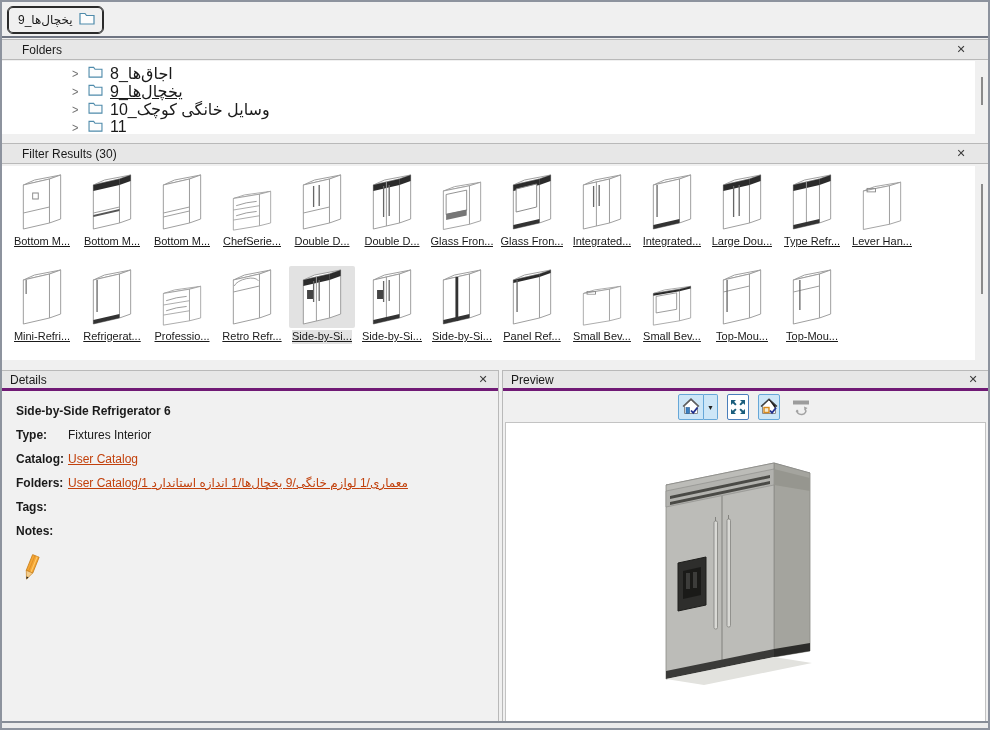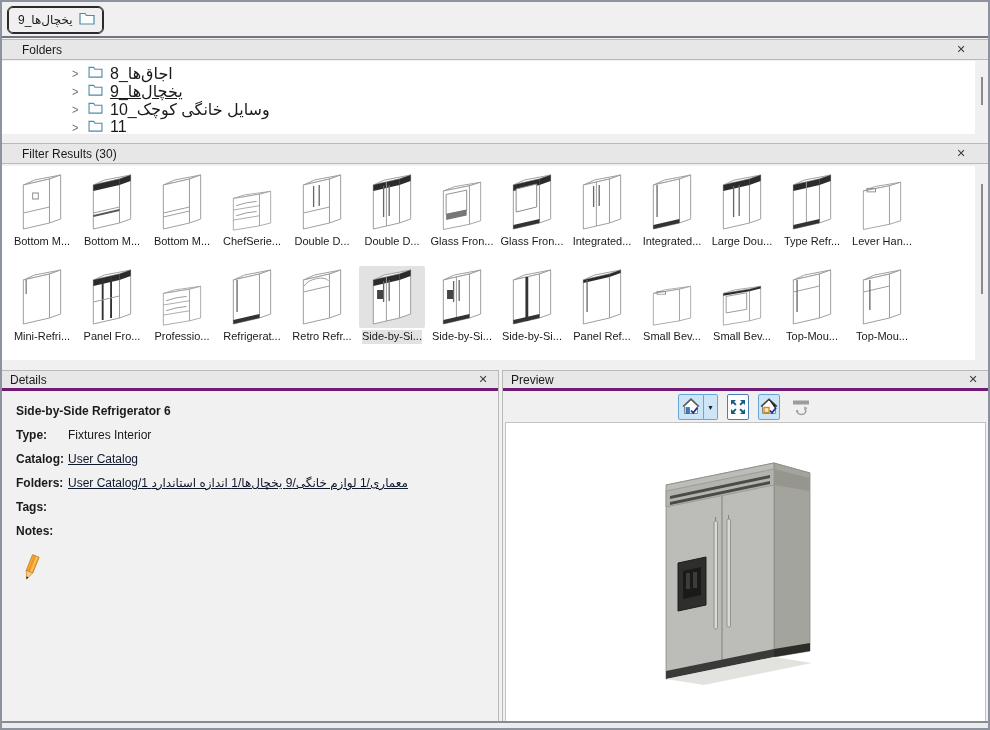--- a/index.html
+++ b/index.html
@@ -36,34 +36,34 @@
   .vscroll{position:absolute;top:0;right:0;width:13px;bottom:0;background:#f0f0f0;}
   .vscroll .thumb{position:absolute;left:6px;width:2px;background:#8a8a8a;}
   .gap1{position:absolute;left:0;right:0;top:132px;height:10px;background:#f0f0f0;}
   
   .filter-header{top:141px;}
   .filter-body{position:absolute;left:0;right:0;top:164px;height:194px;background:#fff;overflow:hidden;}
   .thumb-rows{padding:5px 14px 0 5px;}
   .thumb-row{display:flex;margin-bottom:17px;}
   .thumb-item{width:70px;display:flex;flex-direction:column;align-items:center;cursor:pointer;}
   .thumb-imgbox{width:66px;height:62px;display:flex;align-items:flex-end;justify-content:center;border-radius:2px;}
-  .thumb-label{margin-top:2px;max-width:68px;font-size:11px;white-space:nowrap;overflow:hidden;text-align:right;height:14px;}
+  .thumb-label{margin-top:2px;max-width:68px;font-size:11px;white-space:nowrap;overflow:hidden;text-align:right;height:14px;text-decoration:underline;}
   .thumb-item.selected .thumb-imgbox,.thumb-item.selected .thumb-label{background:#e2e2e2;}
   .gap2{position:absolute;left:0;right:0;top:358px;height:10px;background:#f0f0f0;}
   
   .details-panel{position:absolute;left:0;top:368px;width:497px;height:354px;background:#f1f1f1;border-right:1px solid #b9b9b9;}
   .preview-panel{position:absolute;left:500px;right:0;top:368px;height:354px;background:#f0f0f0;border-left:1px solid #b9b9b9;}
   .sub-header{position:absolute;left:0;right:0;top:0;height:21px;background:#e7e7e7;border-top:1px solid #b9b9b9;border-bottom:3px solid #701a75;display:flex;align-items:center;padding:0 8px;}
   .sub-header .ph-title{flex:1;}
   .details-content{position:absolute;left:0;right:0;top:22px;bottom:0;padding:12px 14px;overflow:hidden;}
   .item-title{font-weight:bold;font-size:12px;margin-bottom:10px;}
   .field-row{display:flex;margin-bottom:10px;align-items:baseline;}
   .field-label{width:52px;flex:none;font-size:12px;font-weight:bold;}
   .field-value{font-size:12px;}
-  a.link{color:#0f172a;text-decoration:underline;cursor:pointer;}
+  a.link{color:#c2410c;text-decoration:underline;cursor:pointer;}
   .edit-pencil{margin:6px 0 0 6px;cursor:pointer;display:inline-block;}
   
   .preview-toolbar{position:absolute;left:0;right:0;top:22px;height:30px;display:flex;align-items:center;justify-content:center;gap:9px;}
   .tb-btn{height:26px;display:flex;align-items:center;justify-content:center;border:1px solid transparent;border-radius:2px;background:transparent;cursor:pointer;padding:0;}
   .tb-btn.active{background:#cde6f7;border-color:#66a7d8;}
   .tb-btn.outlined{background:#fff;border-color:#4a7ebb;}
   .tb-btn.disabled{cursor:default;opacity:1;}
   .tb-combo{display:flex;height:26px;}
   .tb-combo .main{width:26px;}
   .tb-combo .drop{width:14px;display:flex;align-items:center;justify-content:center;background:#cde6f7;border:1px solid #66a7d8;border-left:none;border-radius:0 2px 2px 0;font-size:7px;color:#222;cursor:pointer;}
@@ -318,54 +318,39 @@
               </svg>
             </div>
             <div class="thumb-label">Mini-Refri...</div>
           </div>
           <div class="thumb-item">
             <div class="thumb-imgbox">
               <svg width="56" height="64" viewBox="0 0 60 64" preserveAspectRatio="none">
                 <polygon points="10,16 22,11 50,6 38,10" fill="#fff" stroke="#9b9b9b"></polygon>
                 <polygon points="38,10 50,6 50,50 38,54" fill="#fff" stroke="#9b9b9b"></polygon>
                 <polygon points="10,16 38,10 38,54 10,60" fill="#fff" stroke="#9b9b9b"></polygon>
-                <polygon points="10,16 38,10 38,16 10,22" fill="#2b2b2b"></polygon>
-                <polygon points="38,10 50,6 50,12 38,16" fill="#2b2b2b"></polygon>
-                <rect x="19" y="14" width="2" height="42" fill="#333"></rect>
-                <rect x="28" y="12" width="2" height="42" fill="#333"></rect>
-                <line x1="10" y1="38" x2="38" y2="32" stroke="#9b9b9b"></line>
-              </svg>
-            </div>
-            <div class="thumb-label">Panel Fro...</div>
+                <line x1="14" y1="16" x2="14" y2="48" stroke="#666" stroke-width="1.4"></line>
+                <polygon points="10,56 38,50 38,54 10,60" fill="#333"></polygon>
+              </svg>
+            </div>
+            <div class="thumb-label">Refrigerat...</div>
           </div>
           <div class="thumb-item">
             <div class="thumb-imgbox">
               <svg width="56" height="46" viewBox="0 0 60 64" preserveAspectRatio="none">
                 <polygon points="10,16 22,11 50,6 38,10" fill="#fff" stroke="#9b9b9b"></polygon>
                 <polygon points="38,10 50,6 50,50 38,54" fill="#fff" stroke="#9b9b9b"></polygon>
                 <polygon points="10,16 38,10 38,54 10,60" fill="#fff" stroke="#9b9b9b"></polygon>
                 <line x1="10" y1="32" x2="38" y2="26" stroke="#9b9b9b"></line>
                 <line x1="10" y1="46" x2="38" y2="40" stroke="#9b9b9b"></line>
                 <path d="M13,26 Q24,21 35,20" fill="none" stroke="#888"></path>
                 <path d="M13,40 Q24,35 35,34" fill="none" stroke="#888"></path>
               </svg>
             </div>
             <div class="thumb-label">Professio...</div>
-          </div>
-          <div class="thumb-item">
-            <div class="thumb-imgbox">
-              <svg width="56" height="64" viewBox="0 0 60 64" preserveAspectRatio="none">
-                <polygon points="10,16 22,11 50,6 38,10" fill="#fff" stroke="#9b9b9b"></polygon>
-                <polygon points="38,10 50,6 50,50 38,54" fill="#fff" stroke="#9b9b9b"></polygon>
-                <polygon points="10,16 38,10 38,54 10,60" fill="#fff" stroke="#9b9b9b"></polygon>
-                <line x1="14" y1="16" x2="14" y2="48" stroke="#666" stroke-width="1.4"></line>
-                <polygon points="10,56 38,50 38,54 10,60" fill="#333"></polygon>
-              </svg>
-            </div>
-            <div class="thumb-label">Refrigerat...</div>
           </div>
           <div class="thumb-item">
             <div class="thumb-imgbox">
               <svg width="56" height="64" viewBox="0 0 60 64" preserveAspectRatio="none">
                 <polygon points="10,16 22,11 50,6 38,10" fill="#fff" stroke="#9b9b9b"></polygon>
                 <polygon points="38,10 50,6 50,50 38,54" fill="#fff" stroke="#9b9b9b"></polygon>
                 <polygon points="10,16 38,10 38,54 10,60" fill="#fff" stroke="#9b9b9b"></polygon>
                 <path d="M11,22 C14,15 34,11 37,17" fill="none" stroke="#9b9b9b"></path>
                 <line x1="10" y1="28" x2="38" y2="22" stroke="#9b9b9b"></line>
               </svg>

